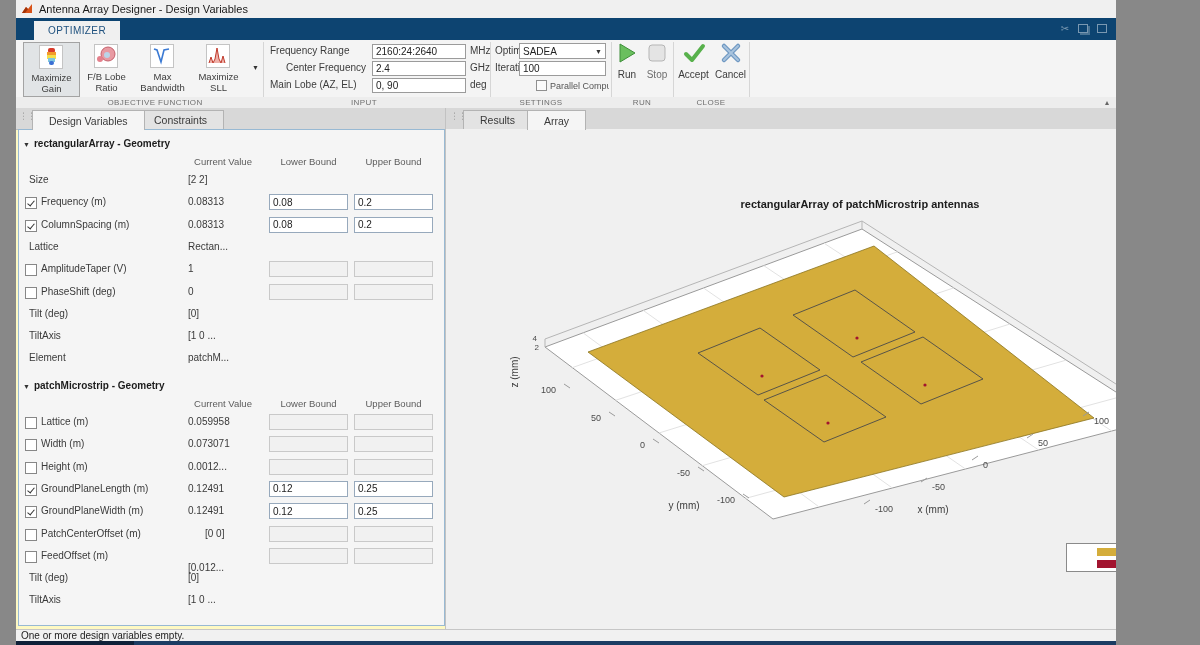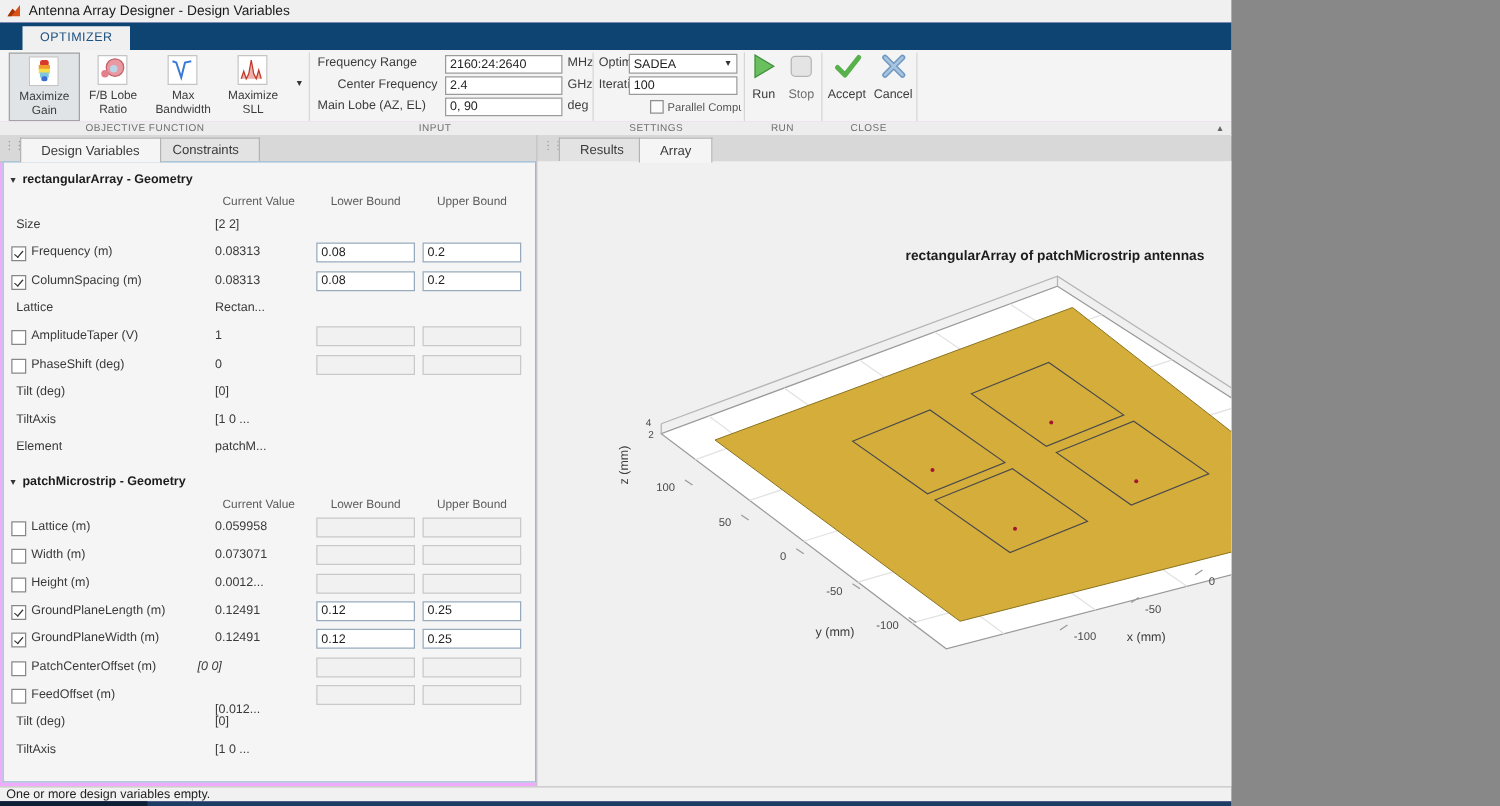--- a/index.html
+++ b/index.html
@@ -1,17 +1,17 @@
 <!DOCTYPE html>
 <html><head>
 <meta charset="utf-8">
 <style>
   html,body{margin:0;padding:0;background:#888;}
-  #app{position:relative;width:985px;height:645px;background:#f0abfc;overflow:hidden;
-       font-family:"Liberation Sans",sans-serif;font-size:11px;color:#333;}
+  #app{position:relative;width:1100px;height:645px;background:#fef9c3;overflow:hidden;
+       font-family:"Liberation Sans",sans-serif;font-size:11px;color:#333;margin-left:16px;}
 
   
   .titlebar{position:absolute;left:0;top:0;width:1200px;height:18px;background:#f0f0f0;display:flex;align-items:center;}
   .win-title{margin-left:6px;font-size:11px;color:#1a1a1a;}
   .win-controls{position:absolute;right:0;top:0;height:18px;display:flex;}
   .win-btn{width:34px;height:18px;display:flex;align-items:center;justify-content:center;color:#444;font-size:12px;cursor:default;}
   .wrb{position:relative;width:10px;height:9px;}
   .wrb1{position:absolute;right:0;top:0;width:6px;height:6px;border:1px solid #444;}
   .wrb2{position:absolute;left:0;bottom:0;width:6px;height:6px;border:1px solid #444;background:#f0f0f0;}
   .minbar{display:block;width:8px;height:1px;background:#444;}
@@ -228,21 +228,21 @@
     </div>
 
     <div class="vdiv" style="left:247px;top:2px;height:95px"></div>
     <div class="vdiv" style="left:474px;top:2px;height:95px"></div>
     <div class="vdiv" style="left:595px;top:2px;height:95px"></div>
     <div class="vdiv" style="left:657px;top:2px;height:95px"></div>
     <div class="vdiv" style="left:733px;top:2px;height:95px"></div>
   </div>
 
   <div class="ribbon-labels">
-    <span class="sec-label" style="left:16px;width:200px">OBJECTIVE FUNCTION</span>
+    <span class="sec-label" style="left:39px;width:200px">OBJECTIVE FUNCTION</span>
     <span class="sec-label" style="left:268px;width:160px">INPUT</span>
     <span class="sec-label" style="left:480px;width:90px">SETTINGS</span>
     <span class="sec-label" style="left:596px;width:60px">RUN</span>
     <span class="sec-label" style="left:660px;width:70px">CLOSE</span>
   </div>
   <span class="collapse-ar">▴</span>
 
   <div class="tabsrow">
     <span class="grip" style="left:3px">⋮⋮</span>
     <div class="ptab sel" style="left:16px">Design Variables</div>
@@ -312,21 +312,21 @@
         <div class="row-val" style="top: 352.9px; left: 169px;">0.12491</div>
         <input class="bound" value="0.12" style="top: 350.9px; left: 250px; width: 79px;">
         <input class="bound" value="0.25" style="top: 350.9px; left: 335px; width: 79px;">
         <div class="cb checked" style="top: 376.2px; left: 6px;"></div>
         <div class="row-lbl" style="top: 375.2px; left: 22px;">GroundPlaneWidth (m)</div>
         <div class="row-val" style="top: 375.2px; left: 169px;">0.12491</div>
         <input class="bound" value="0.12" style="top: 373.2px; left: 250px; width: 79px;">
         <input class="bound" value="0.25" style="top: 373.2px; left: 335px; width: 79px;">
         <div class="cb" style="top: 398.5px; left: 6px;"></div>
         <div class="row-lbl" style="top: 397.5px; left: 22px;">PatchCenterOffset (m)</div>
-        <div class="row-val" style="top: 397.5px; left: 155px; font-style: italic;">[0 0]</div>
+        <div class="row-val" style="top: 397.5px; left: 186px;">[0 0]</div>
         <input class="bound off" disabled="" style="top: 395.5px; left: 250px; width: 79px;">
         <input class="bound off" disabled="" style="top: 395.5px; left: 335px; width: 79px;">
         <div class="cb" style="top: 420.8px; left: 6px;"></div>
         <div class="row-lbl" style="top: 419.8px; left: 22px;">FeedOffset (m)</div>
         <div class="row-val" style="top: 432px; left: 169px;">[0.012...</div>
         <input class="bound off" disabled="" style="top: 417.8px; left: 250px; width: 79px;">
         <input class="bound off" disabled="" style="top: 417.8px; left: 335px; width: 79px;">
         <div class="row-lbl" style="top: 442.1px; left: 10px;">Tilt (deg)</div>
         <div class="row-val" style="top: 442.1px; left: 169px;">[0]</div>
         <div class="row-lbl" style="top: 464.4px; left: 10px;">TiltAxis</div>

